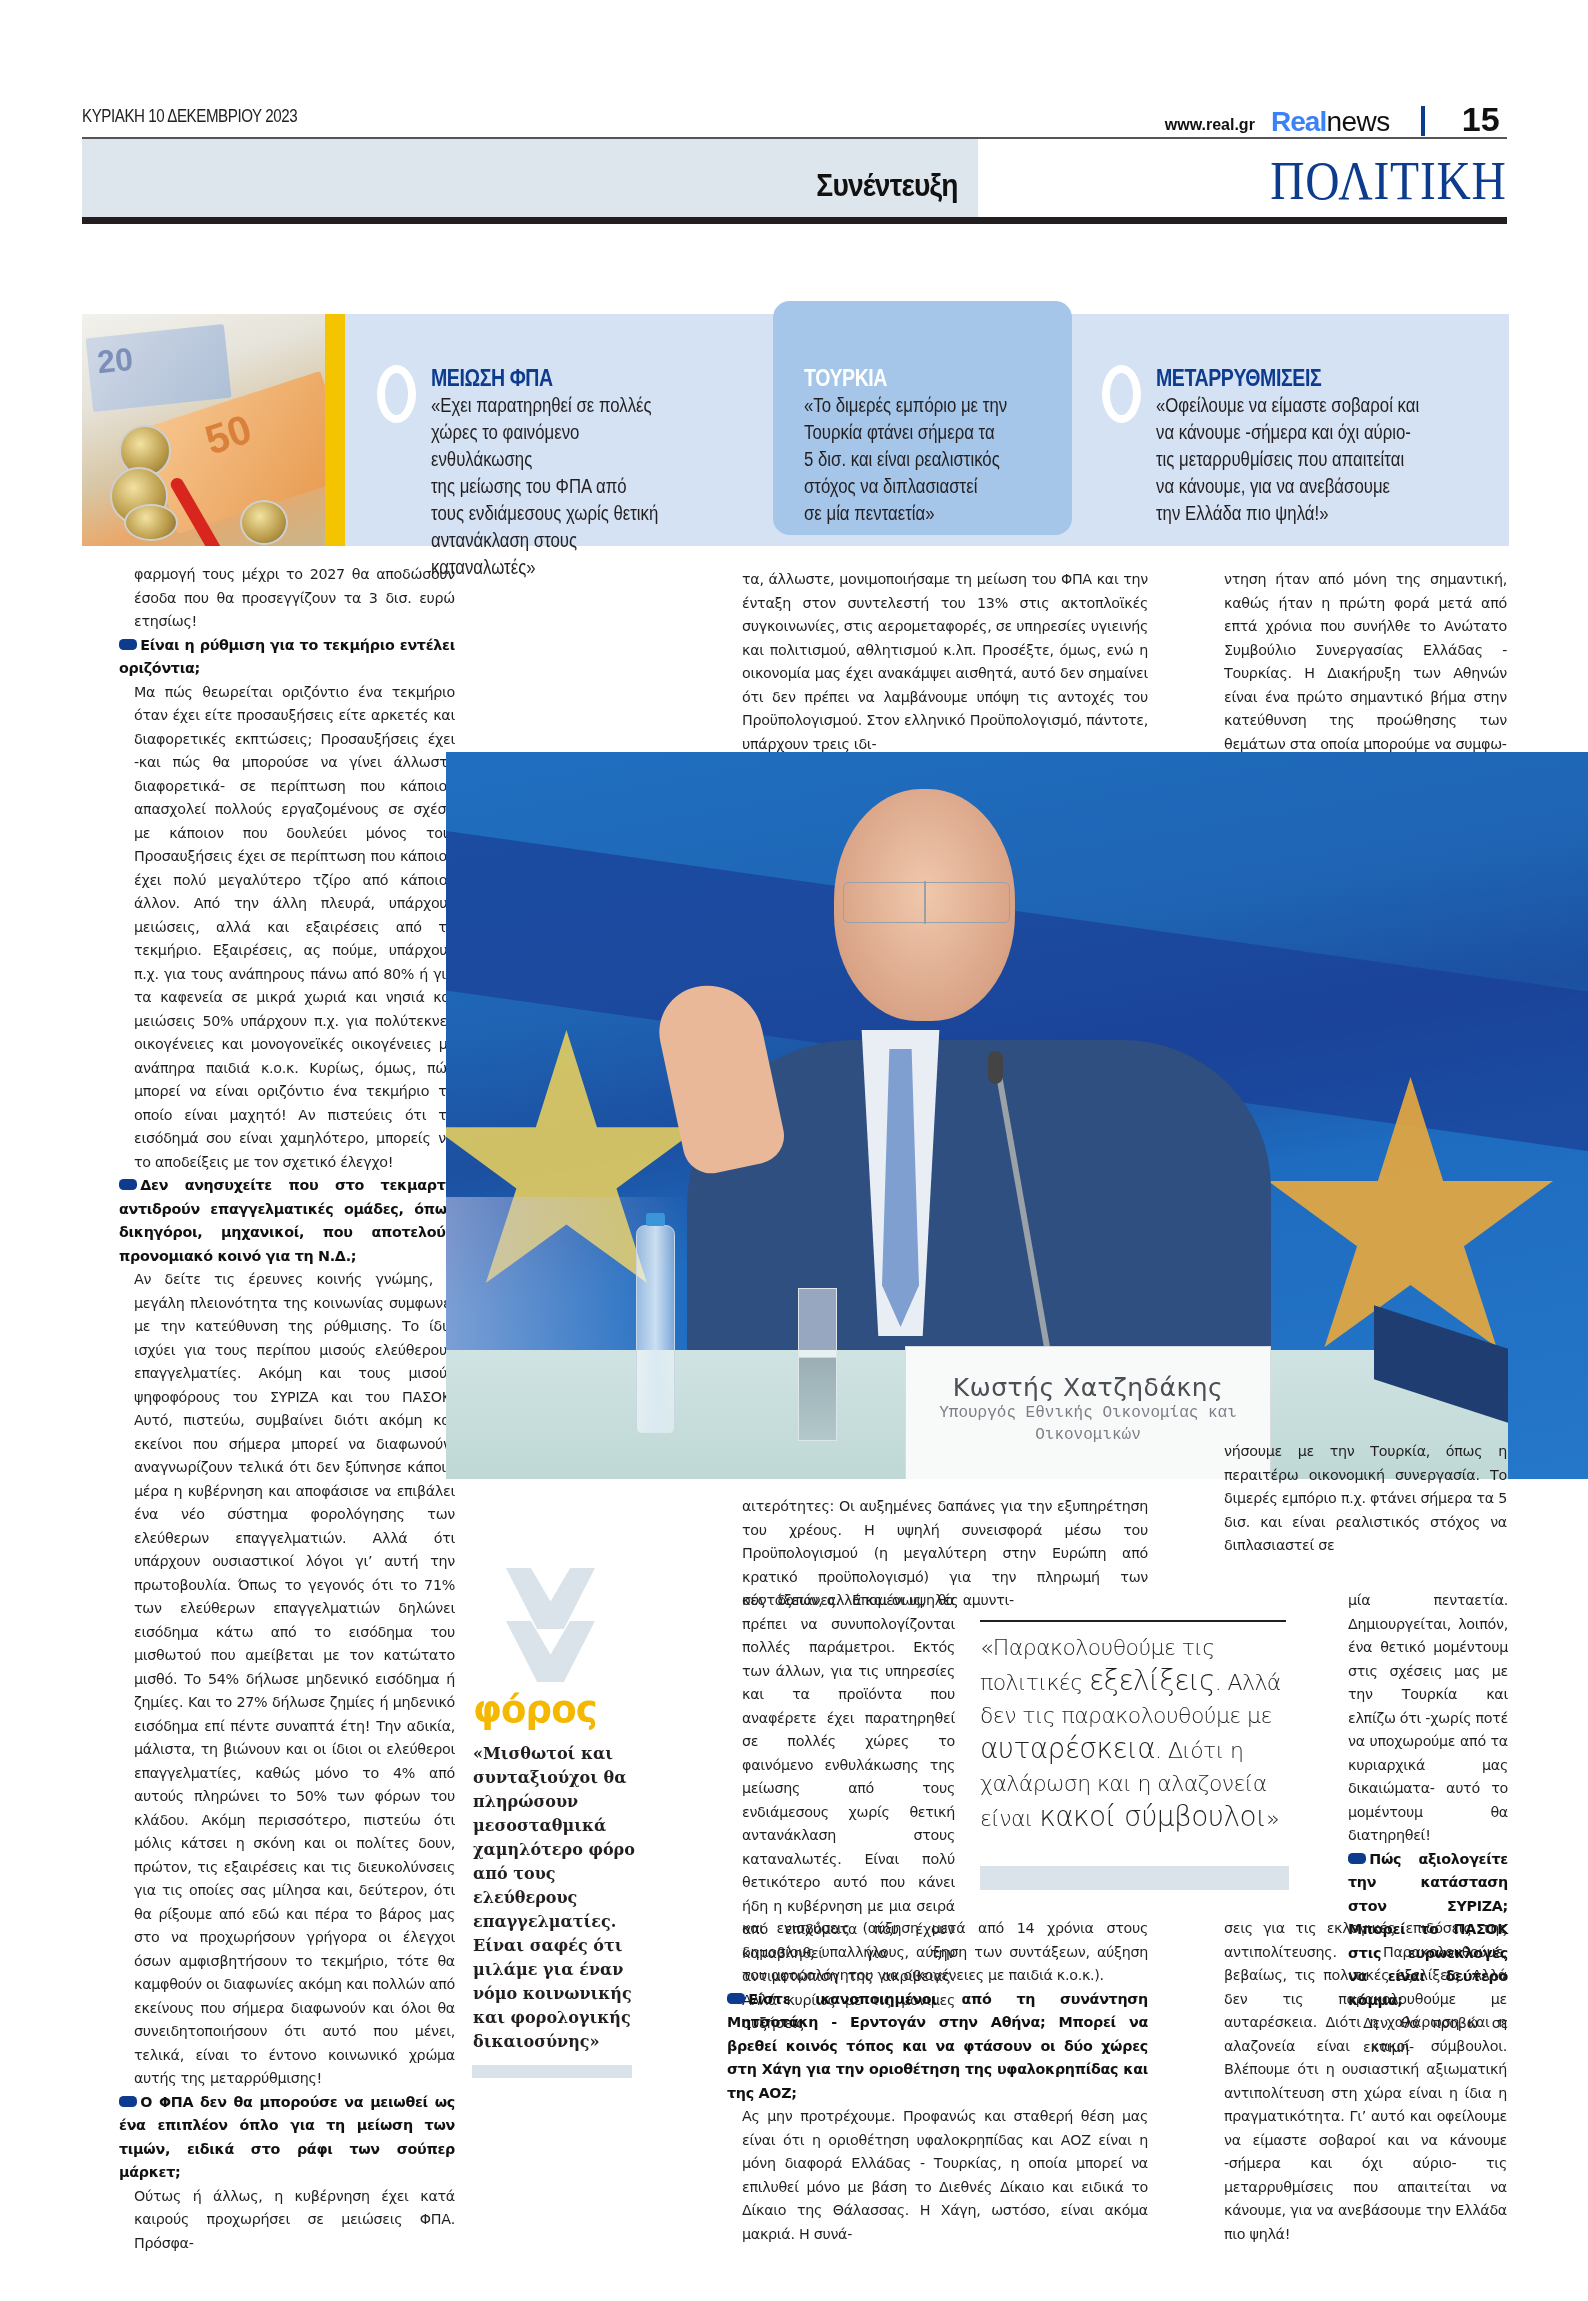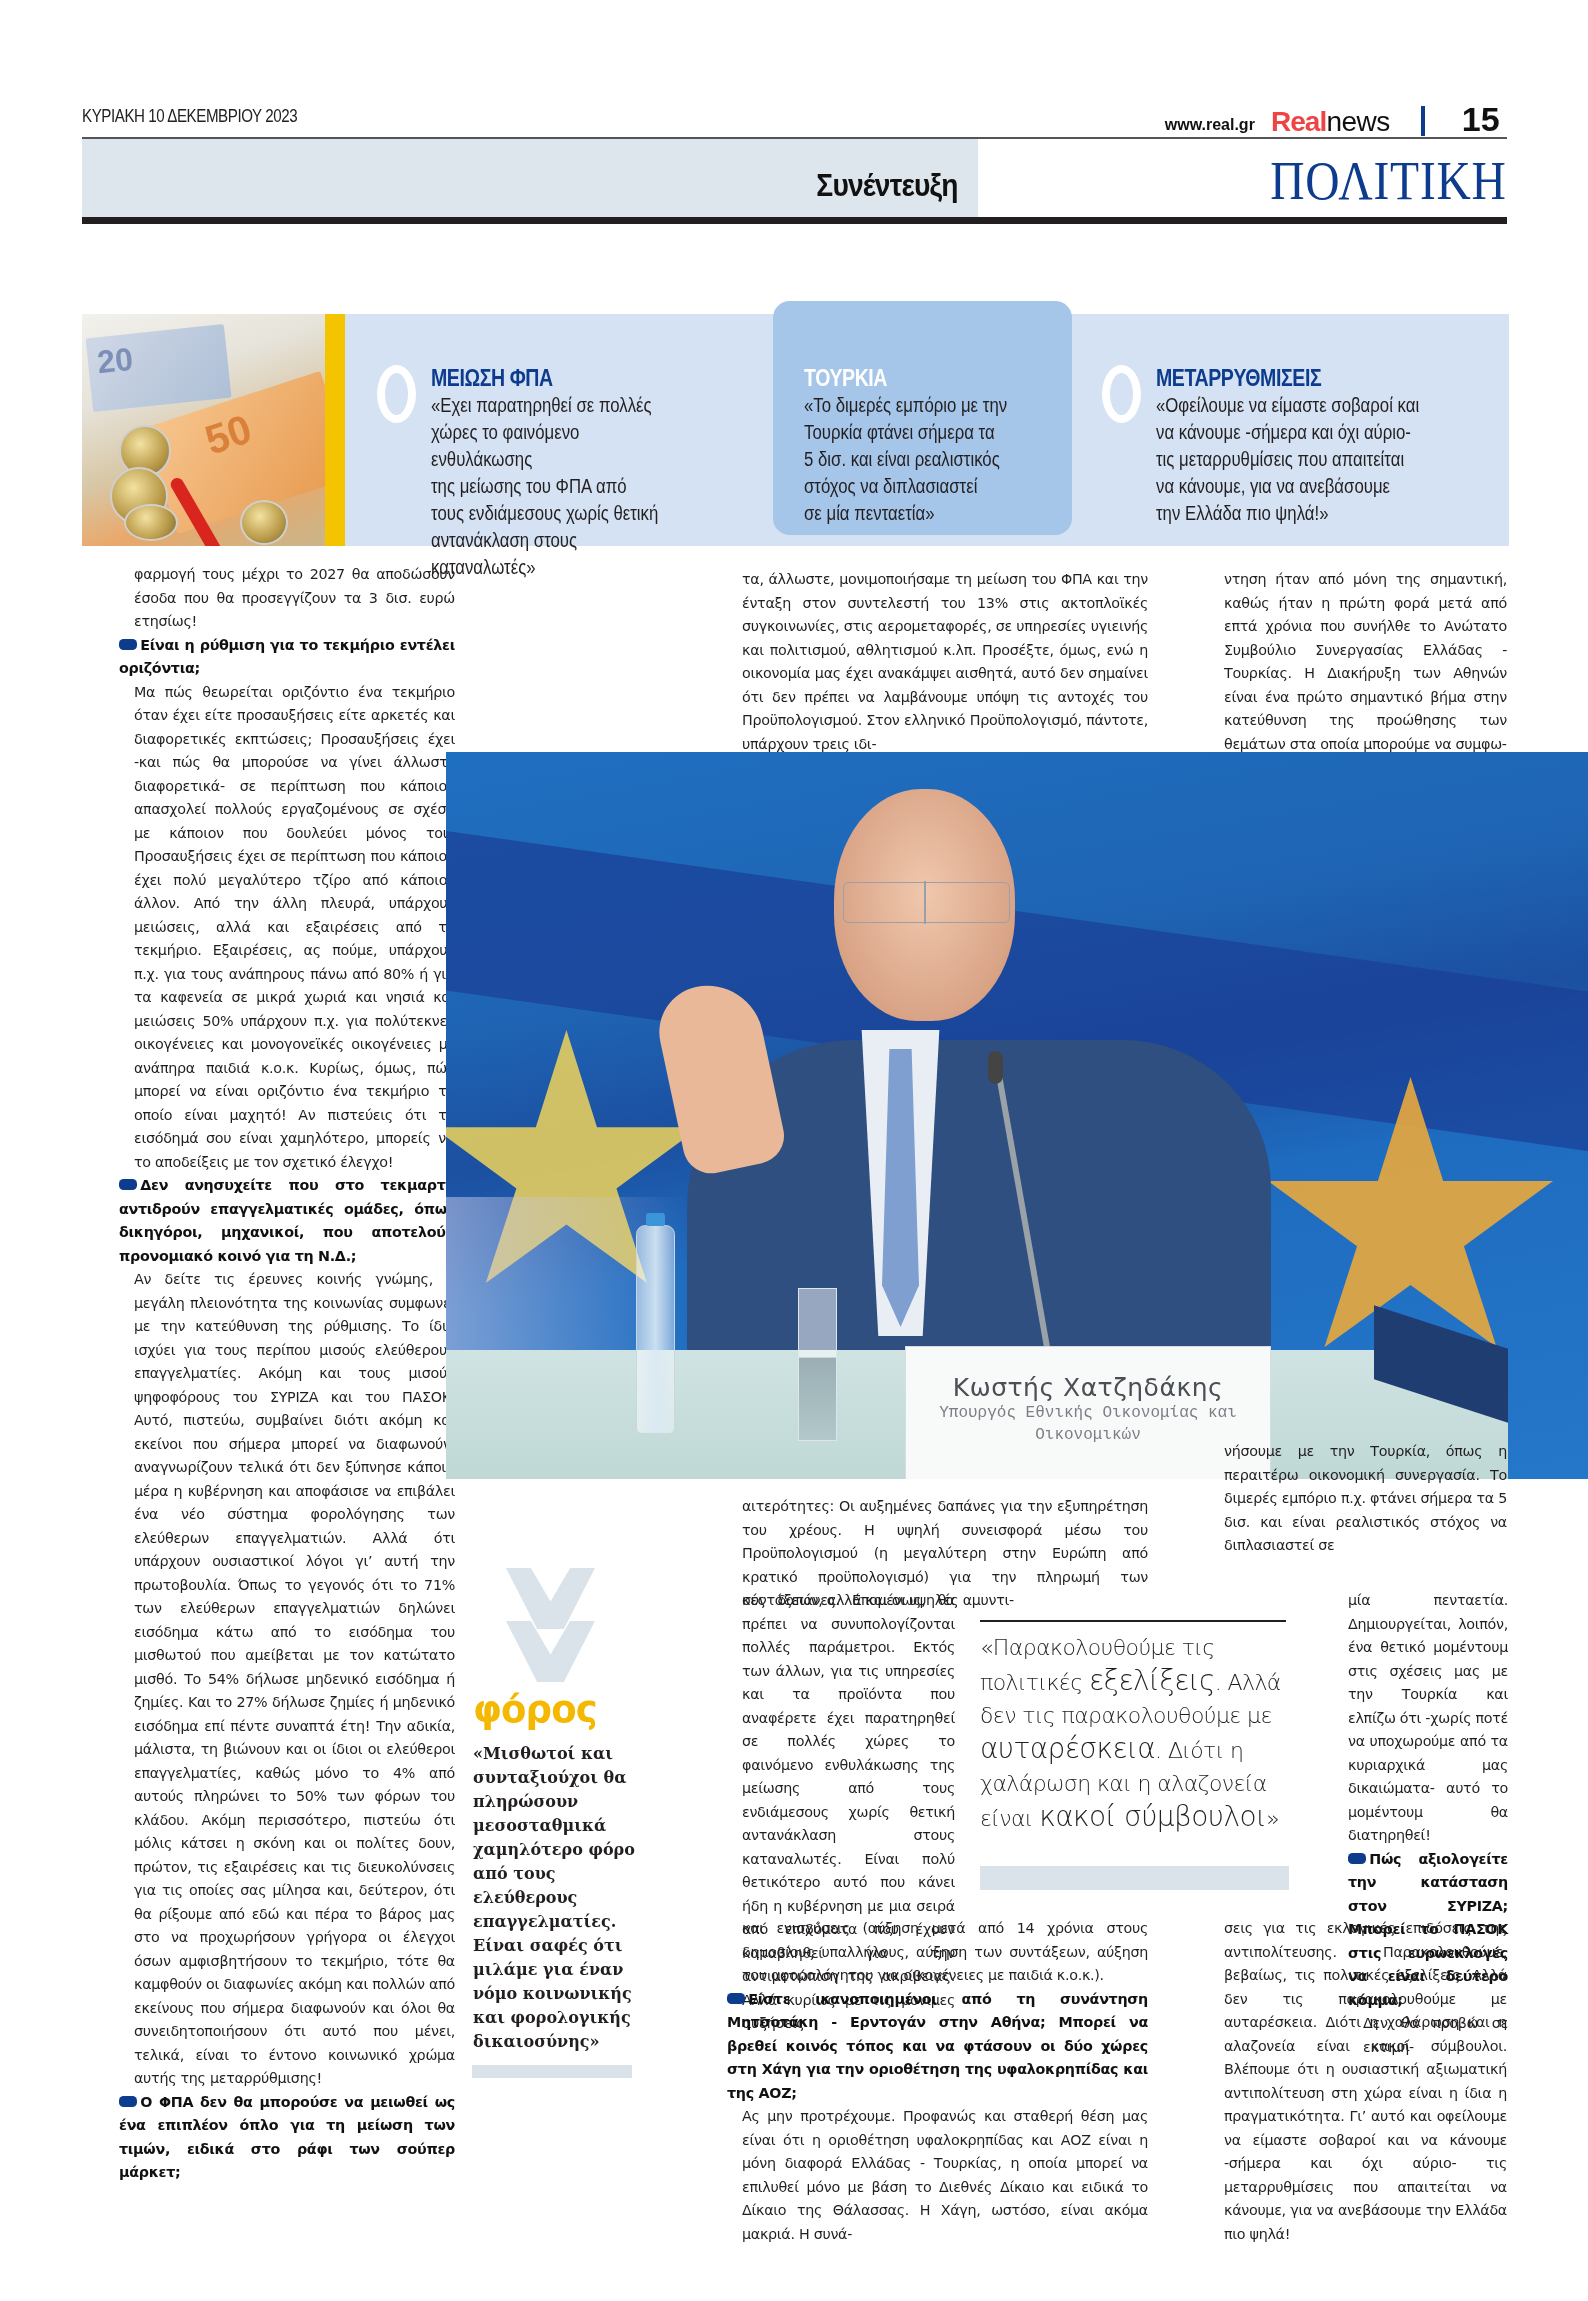--- a/index.html
+++ b/index.html
@@ -3,21 +3,21 @@
 <meta charset="utf-8">
 <style>
   * { box-sizing: border-box; margin: 0; padding: 0; }
   html, body { width: 1589px; height: 2301px; background: #fff; overflow: hidden; }
   body { position: relative; font-family: "DejaVu Sans", sans-serif; color: #231f20; }
 
   
   .hdr-date { position: absolute; left: 82px; top: 106px; font-family: "Liberation Sans", sans-serif; font-size: 17.6px; letter-spacing: -0.5px; color: #222; transform: scaleX(0.86); transform-origin: left center; }
   .hdr-brand { position: absolute; right: 82px; top: 102px; display: flex; align-items: flex-end; gap: 16px; font-family: "Liberation Sans", sans-serif; }
   .hdr-url { font-size: 16px; font-weight: bold; color: #111; padding-bottom: 1.9px; }
-  .hdr-real { font-size: 28px; font-weight: bold; color: #ef4444; line-height: 1; letter-spacing: -0.9px; }
+  .hdr-real { font-size: 28px; font-weight: bold; color: #3b82f6; line-height: 1; letter-spacing: -0.9px; }
   .hdr-news { font-size: 28px; color: #111; line-height: 1; letter-spacing: -0.5px; }
   .hdr-sep { width: 4.6px; height: 30px; background: #0d3b8e; margin: 0 20.4px 0 15px; }
   .hdr-page { font-size: 34px; font-weight: bold; color: #111; line-height: 1; margin-right: 7.4px; }
   .hdr-rule { position: absolute; left: 82px; right: 82px; top: 137px; height: 1.9px; background: #555; }
 
   .section-band { position: absolute; left: 82px; top: 139px; width: 896px; height: 79px; background: #dde5ed; }
   .section-kicker { position: absolute; right: 631px; top: 167px; font-family: "Liberation Sans", sans-serif; font-weight: bold; font-size: 32px; color: #111; letter-spacing: -0.9px; transform: scaleX(0.88); transform-origin: right center; }
   .section-title { position: absolute; right: 82px; top: 150px; font-family: "Liberation Serif", serif; font-size: 54px; color: #0d3b8e; letter-spacing: 0.9px; transform: scaleX(0.88); transform-origin: right center; }
   .section-rule { position: absolute; left: 82px; right: 82px; top: 217px; height: 6.5px; background: #231f20; }
 
@@ -158,20 +158,21 @@
   </div>
 </div>
 
 <div class="col" style="left:82px;top:563px;width:373px;">
   <p class="ind">φαρμογή τους μέχρι το 2027 θα αποδώσουν έσοδα που θα προσεγγίζουν τα 3 δισ. ευρώ ετησίως!</p>
   <p class="q"><span class="bullet"></span><span>Είναι η ρύθμιση για το τεκμήριο εντέλει οριζόντια;</span></p>
   <p class="ind">Μα πώς θεωρείται οριζόντιο ένα τεκμήριο όταν έχει είτε προσαυξήσεις είτε αρκετές και διαφορετικές εκπτώσεις; Προσαυξήσεις έχει -και πώς θα μπορούσε να γίνει άλλωστε διαφορετικά- σε περίπτωση που κάποιος απασχολεί πολλούς εργαζομένους σε σχέση με κάποιον που δουλεύει μόνος του. Προσαυξήσεις έχει σε περίπτωση που κάποιος έχει πολύ μεγαλύτερο τζίρο από κάποιον άλλον. Από την άλλη πλευρά, υπάρχουν μειώσεις, αλλά και εξαιρέσεις από το τεκμήριο. Εξαιρέσεις, ας πούμε, υπάρχουν π.χ. για τους ανάπηρους πάνω από 80% ή για τα καφενεία σε μικρά χωριά και νησιά και μειώσεις 50% υπάρχουν π.χ. για πολύτεκνες οικογένειες και μονογονεϊκές οικογένειες με ανάπηρα παιδιά κ.ο.κ. Κυρίως, όμως, πώς μπορεί να είναι οριζόντιο ένα τεκμήριο το οποίο είναι μαχητό! Αν πιστεύεις ότι το εισόδημά σου είναι χαμηλότερο, μπορείς να το αποδείξεις με τον σχετικό έλεγχο!</p>
   <p class="q"><span class="bullet"></span><span>Δεν ανησυχείτε που στο τεκμαρτό αντιδρούν επαγγελματικές ομάδες, όπως δικηγόροι, μηχανικοί, που αποτελούν προνομιακό κοινό για τη Ν.Δ.;</span></p>
   <p class="ind">Αν δείτε τις έρευνες κοινής γνώμης, η μεγάλη πλειονότητα της κοινωνίας συμφωνεί με την κατεύθυνση της ρύθμισης. Το ίδιο ισχύει για τους περίπου μισούς ελεύθερους επαγγελματίες. Ακόμη και τους μισούς ψηφοφόρους του ΣΥΡΙΖΑ και του ΠΑΣΟΚ. Αυτό, πιστεύω, συμβαίνει διότι ακόμη και εκείνοι που σήμερα μπορεί να διαφωνούν, αναγνωρίζουν τελικά ότι δεν ξύπνησε κάποια μέρα η κυβέρνηση και αποφάσισε να επιβάλει ένα νέο σύστημα φορολόγησης των ελεύθερων επαγγελματιών. Αλλά ότι υπάρχουν ουσιαστικοί λόγοι γι’ αυτή την πρωτοβουλία. Όπως το γεγονός ότι το 71% των ελεύθερων επαγγελματιών δηλώνει εισόδημα κάτω από το εισόδημα του μισθωτού που αμείβεται με τον κατώτατο μισθό. Το 54% δήλωσε μηδενικό εισόδημα ή ζημίες. Και το 27% δήλωσε ζημίες ή μηδενικό εισόδημα επί πέντε συναπτά έτη! Την αδικία, μάλιστα, τη βιώνουν και οι ίδιοι οι ελεύθεροι επαγγελματίες, καθώς μόνο το 4% από αυτούς πληρώνει το 50% των φόρων του κλάδου. Ακόμη περισσότερο, πιστεύω ότι μόλις κάτσει η σκόνη και οι πολίτες δουν, πρώτον, τις εξαιρέσεις και τις διευκολύνσεις για τις οποίες σας μίλησα και, δεύτερον, ότι θα ρίξουμε από εδώ και πέρα το βάρος μας στο να προχωρήσουν γρήγορα οι έλεγχοι όσων αμφισβητήσουν το τεκμήριο, τότε θα καμφθούν οι διαφωνίες ακόμη και πολλών από εκείνους που σήμερα διαφωνούν και όλοι θα συνειδητοποιήσουν ότι αυτό που μένει, τελικά, είναι το έντονο κοινωνικό χρώμα αυτής της μεταρρύθμισης!</p>
   <p class="q"><span class="bullet"></span><span>Ο ΦΠΑ δεν θα μπορούσε να μειωθεί ως ένα επιπλέον όπλο για τη μείωση των τιμών, ειδικά στο ράφι των σούπερ μάρκετ;</span></p>
+  <p class="ind">Ούτως ή άλλως, η κυβέρνηση έχει κατά καιρούς προχωρήσει σε μειώσεις ΦΠΑ. Πρόσφα-</p>
 </div>
 
 <div class="col" style="left:705px;top:568px;width:443px;">
   <p>τα, άλλωστε, μονιμοποιήσαμε τη μείωση του ΦΠΑ και την ένταξη στον συντελεστή του 13% στις ακτοπλοϊκές συγκοινωνίες, στις αερομεταφορές, σε υπηρεσίες υγιεινής και πολιτισμού, αθλητισμού κ.λπ. Προσέξτε, όμως, ενώ η οικονομία μας έχει ανακάμψει αισθητά, αυτό δεν σημαίνει ότι δεν πρέπει να λαμβάνουμε υπόψη τις αντοχές του Προϋπολογισμού. Στον ελληνικό Προϋπολογισμό, πάντοτε, υπάρχουν τρεις ιδι-</p>
 </div>
 <div class="col" style="left:1187px;top:568px;width:320px;">
   <p>ντηση ήταν από μόνη της σημαντική, καθώς ήταν η πρώτη φορά μετά από επτά χρόνια που συνήλθε το Ανώτατο Συμβούλιο Συνεργασίας Ελλάδας - Τουρκίας. Η Διακήρυξη των Αθηνών είναι ένα πρώτο σημαντικό βήμα στην κατεύθυνση της προώθησης των θεμάτων στα οποία μπορούμε να συμφω-</p>
 </div>
 
 <div class="photo">

